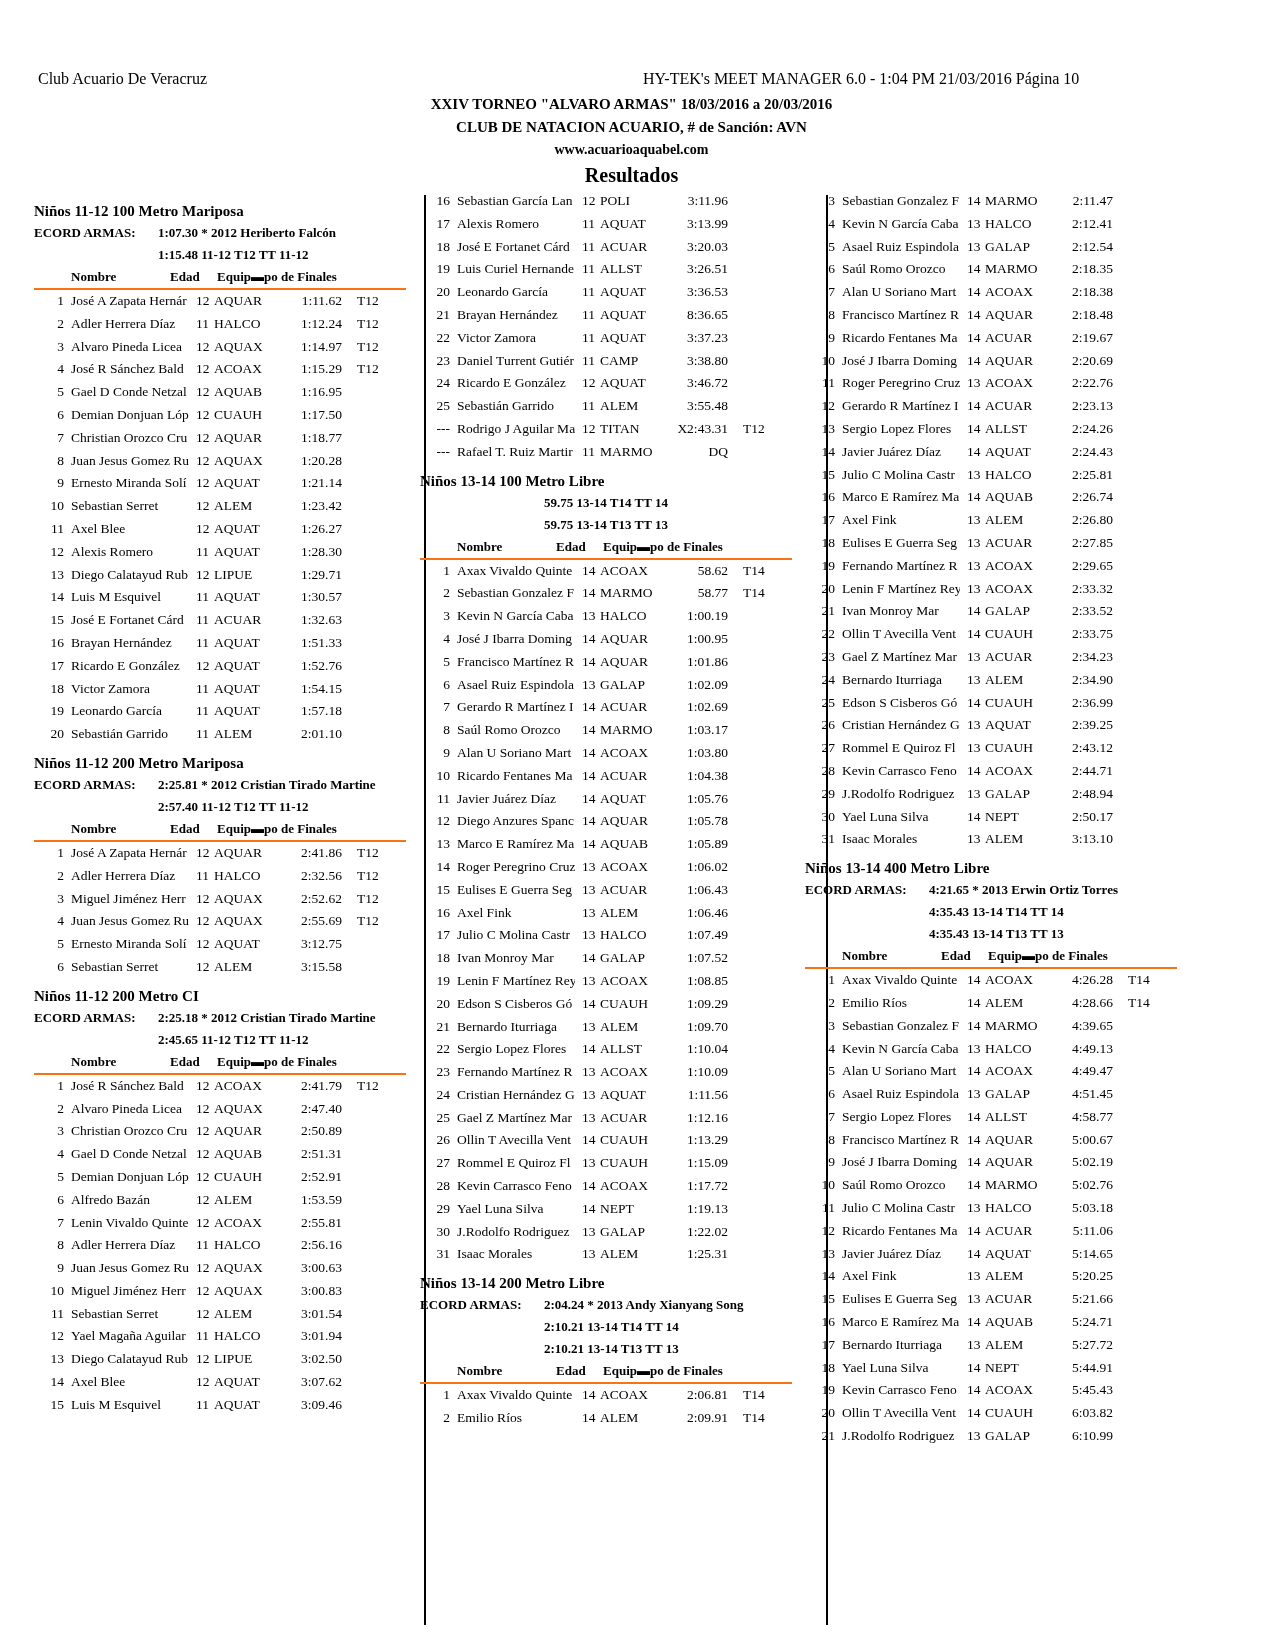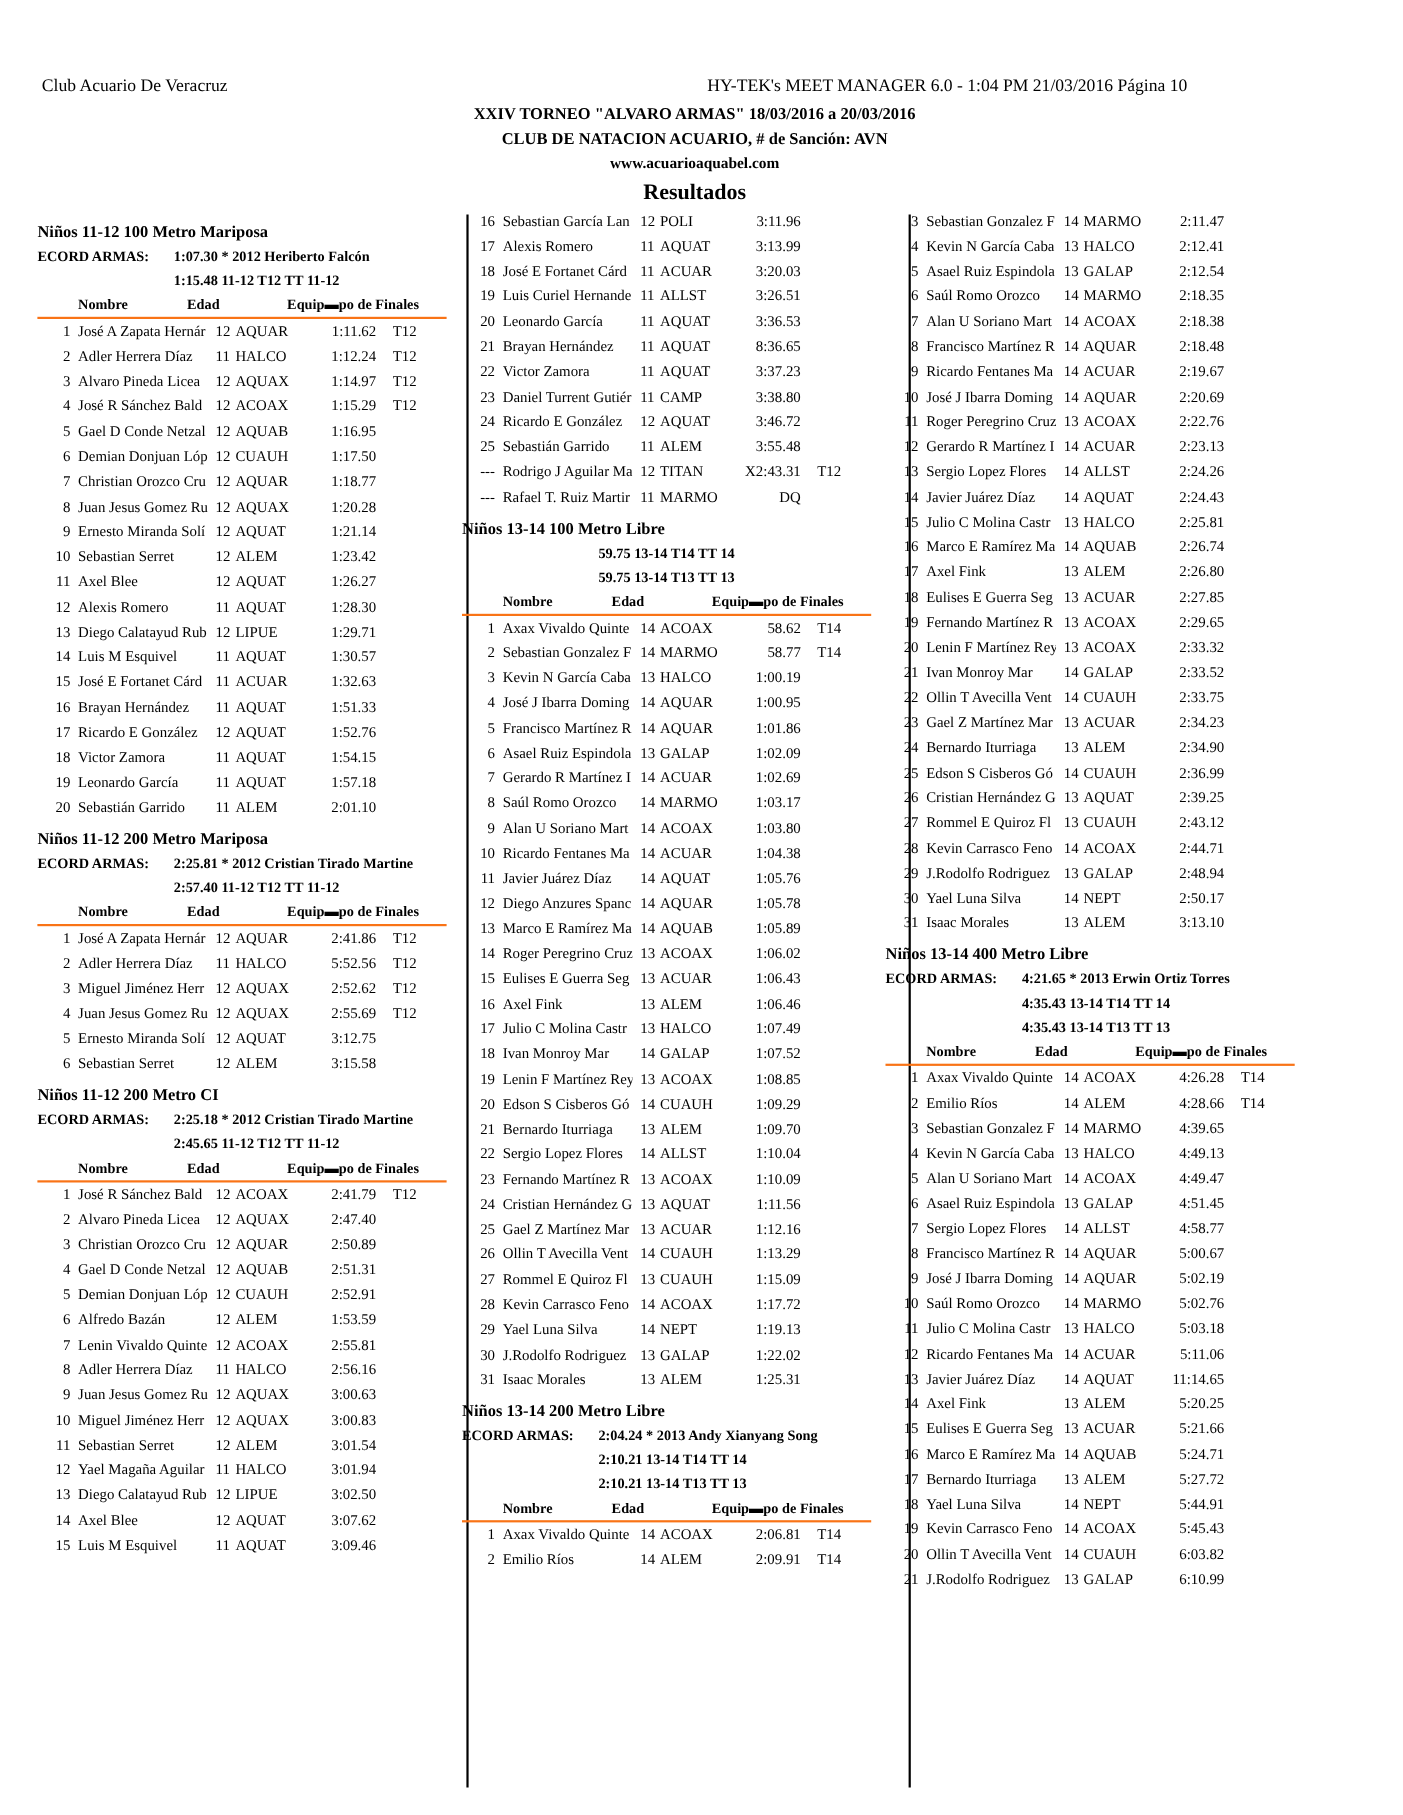--- a/index.html
+++ b/index.html
@@ -23,21 +23,21 @@
   .ev-title { font-weight:bold; font-size:15px; height:22px; line-height:22px; }
   .rec-line { font-weight:bold; font-size:13px; height:22px; line-height:22px; white-space:nowrap; position:relative; }
   .rec-label { position:absolute; left:0; }
   .rec-val { position:absolute; left:124px; }
   .std-line { font-weight:bold; font-size:13px; height:22px; line-height:22px; white-space:nowrap; position:relative; }
   .std-val { position:absolute; left:124px; }
   .colhead { font-weight:bold; font-size:13px; height:22px; line-height:22px; position:relative; border-bottom:2px solid #f97316; }
   .colhead span { position:absolute; }
   .ch-name { left:37px; }
   .ch-age { left:136px; }
-  .ch-team { left:183px;margin-left:44px; }
+  .ch-team { left:183px; }
   .row { height:22.8px; line-height:22.8px; position:relative; white-space:nowrap; font-size:13.5px; }
   .row span { position:absolute; }
   .r-place { left:0; width:30px; text-align:right; }
   .r-name { left:37px; width:118px; overflow:hidden; }
   .r-age { left:162px; }
   .r-team { left:180px; }
   .r-time { left:250px; width:58px; text-align:right; }
   .r-std { left:323px; }
   .watermark { position:absolute; font-family:"DejaVu Sans", sans-serif; font-size:24px; font-weight:bold;
                color:#b91c1c; letter-spacing:2px; pointer-events:none; z-index:-1; white-space:nowrap; }
@@ -260,21 +260,21 @@
         <span class="r-age">12</span>
         <span class="r-team">AQUAR</span>
         <span class="r-time">2:41.86</span>
         <span class="r-std">T12</span>
       </div>
       <div class="row">
         <span class="r-place">2</span>
         <span class="r-name">Adler Herrera Díaz</span>
         <span class="r-age">11</span>
         <span class="r-team">HALCO</span>
-        <span class="r-time">5:52.56</span>
+        <span class="r-time">2:32.56</span>
         <span class="r-std">T12</span>
       </div>
       <div class="row">
         <span class="r-place">3</span>
         <span class="r-name">Miguel Jiménez Herr</span>
         <span class="r-age">12</span>
         <span class="r-team">AQUAX</span>
         <span class="r-time">2:52.62</span>
         <span class="r-std">T12</span>
       </div>
@@ -1181,21 +1181,21 @@
         <span class="r-age">14</span>
         <span class="r-team">ACUAR</span>
         <span class="r-time">5:11.06</span>
         <span class="r-std"></span>
       </div>
       <div class="row">
         <span class="r-place">13</span>
         <span class="r-name">Javier Juárez Díaz</span>
         <span class="r-age">14</span>
         <span class="r-team">AQUAT</span>
-        <span class="r-time">11:14.65</span>
+        <span class="r-time">5:14.65</span>
         <span class="r-std"></span>
       </div>
       <div class="row">
         <span class="r-place">14</span>
         <span class="r-name">Axel Fink</span>
         <span class="r-age">13</span>
         <span class="r-team">ALEM</span>
         <span class="r-time">5:20.25</span>
         <span class="r-std"></span>
       </div>

